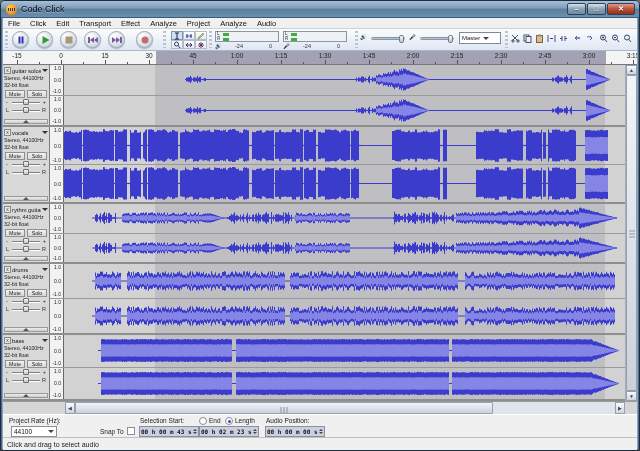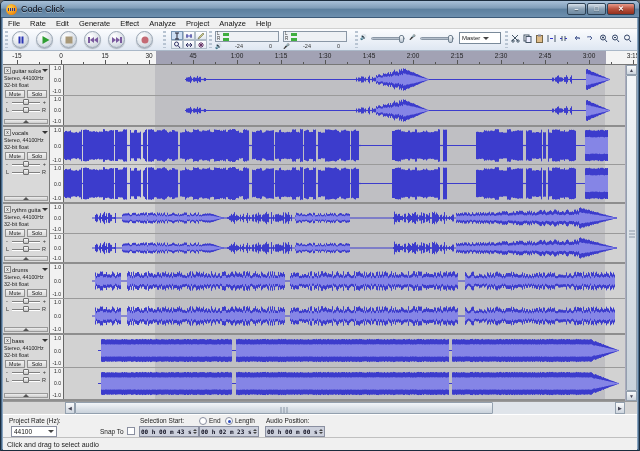--- a/index.html
+++ b/index.html
@@ -136,28 +136,28 @@
           <span>□</span>
         </div>
       <div class="wbtn close">
           <span>✕</span>
         </div>
     </div>
   </div>
 
   <div id="menubar">
       <div class="menu-item">File</div>
-      <div class="menu-item">Rate</div>
+      <div class="menu-item">Click</div>
       <div class="menu-item">Edit</div>
-      <div class="menu-item">Generate</div>
+      <div class="menu-item">Transport</div>
       <div class="menu-item">Effect</div>
       <div class="menu-item">Analyze</div>
       <div class="menu-item">Project</div>
       <div class="menu-item">Analyze</div>
-      <div class="menu-item">Help</div>
+      <div class="menu-item">Audio</div>
     </div>
 
   <div id="toolbar">
     <div class="grip" style="left:2px"></div>
 
     <div class="tbtn" style="left:9px">
         <div class="g gi-pause"></div>
       </div>
     <div class="tbtn" style="left:33px">
         <div class="g gi-play"></div>

